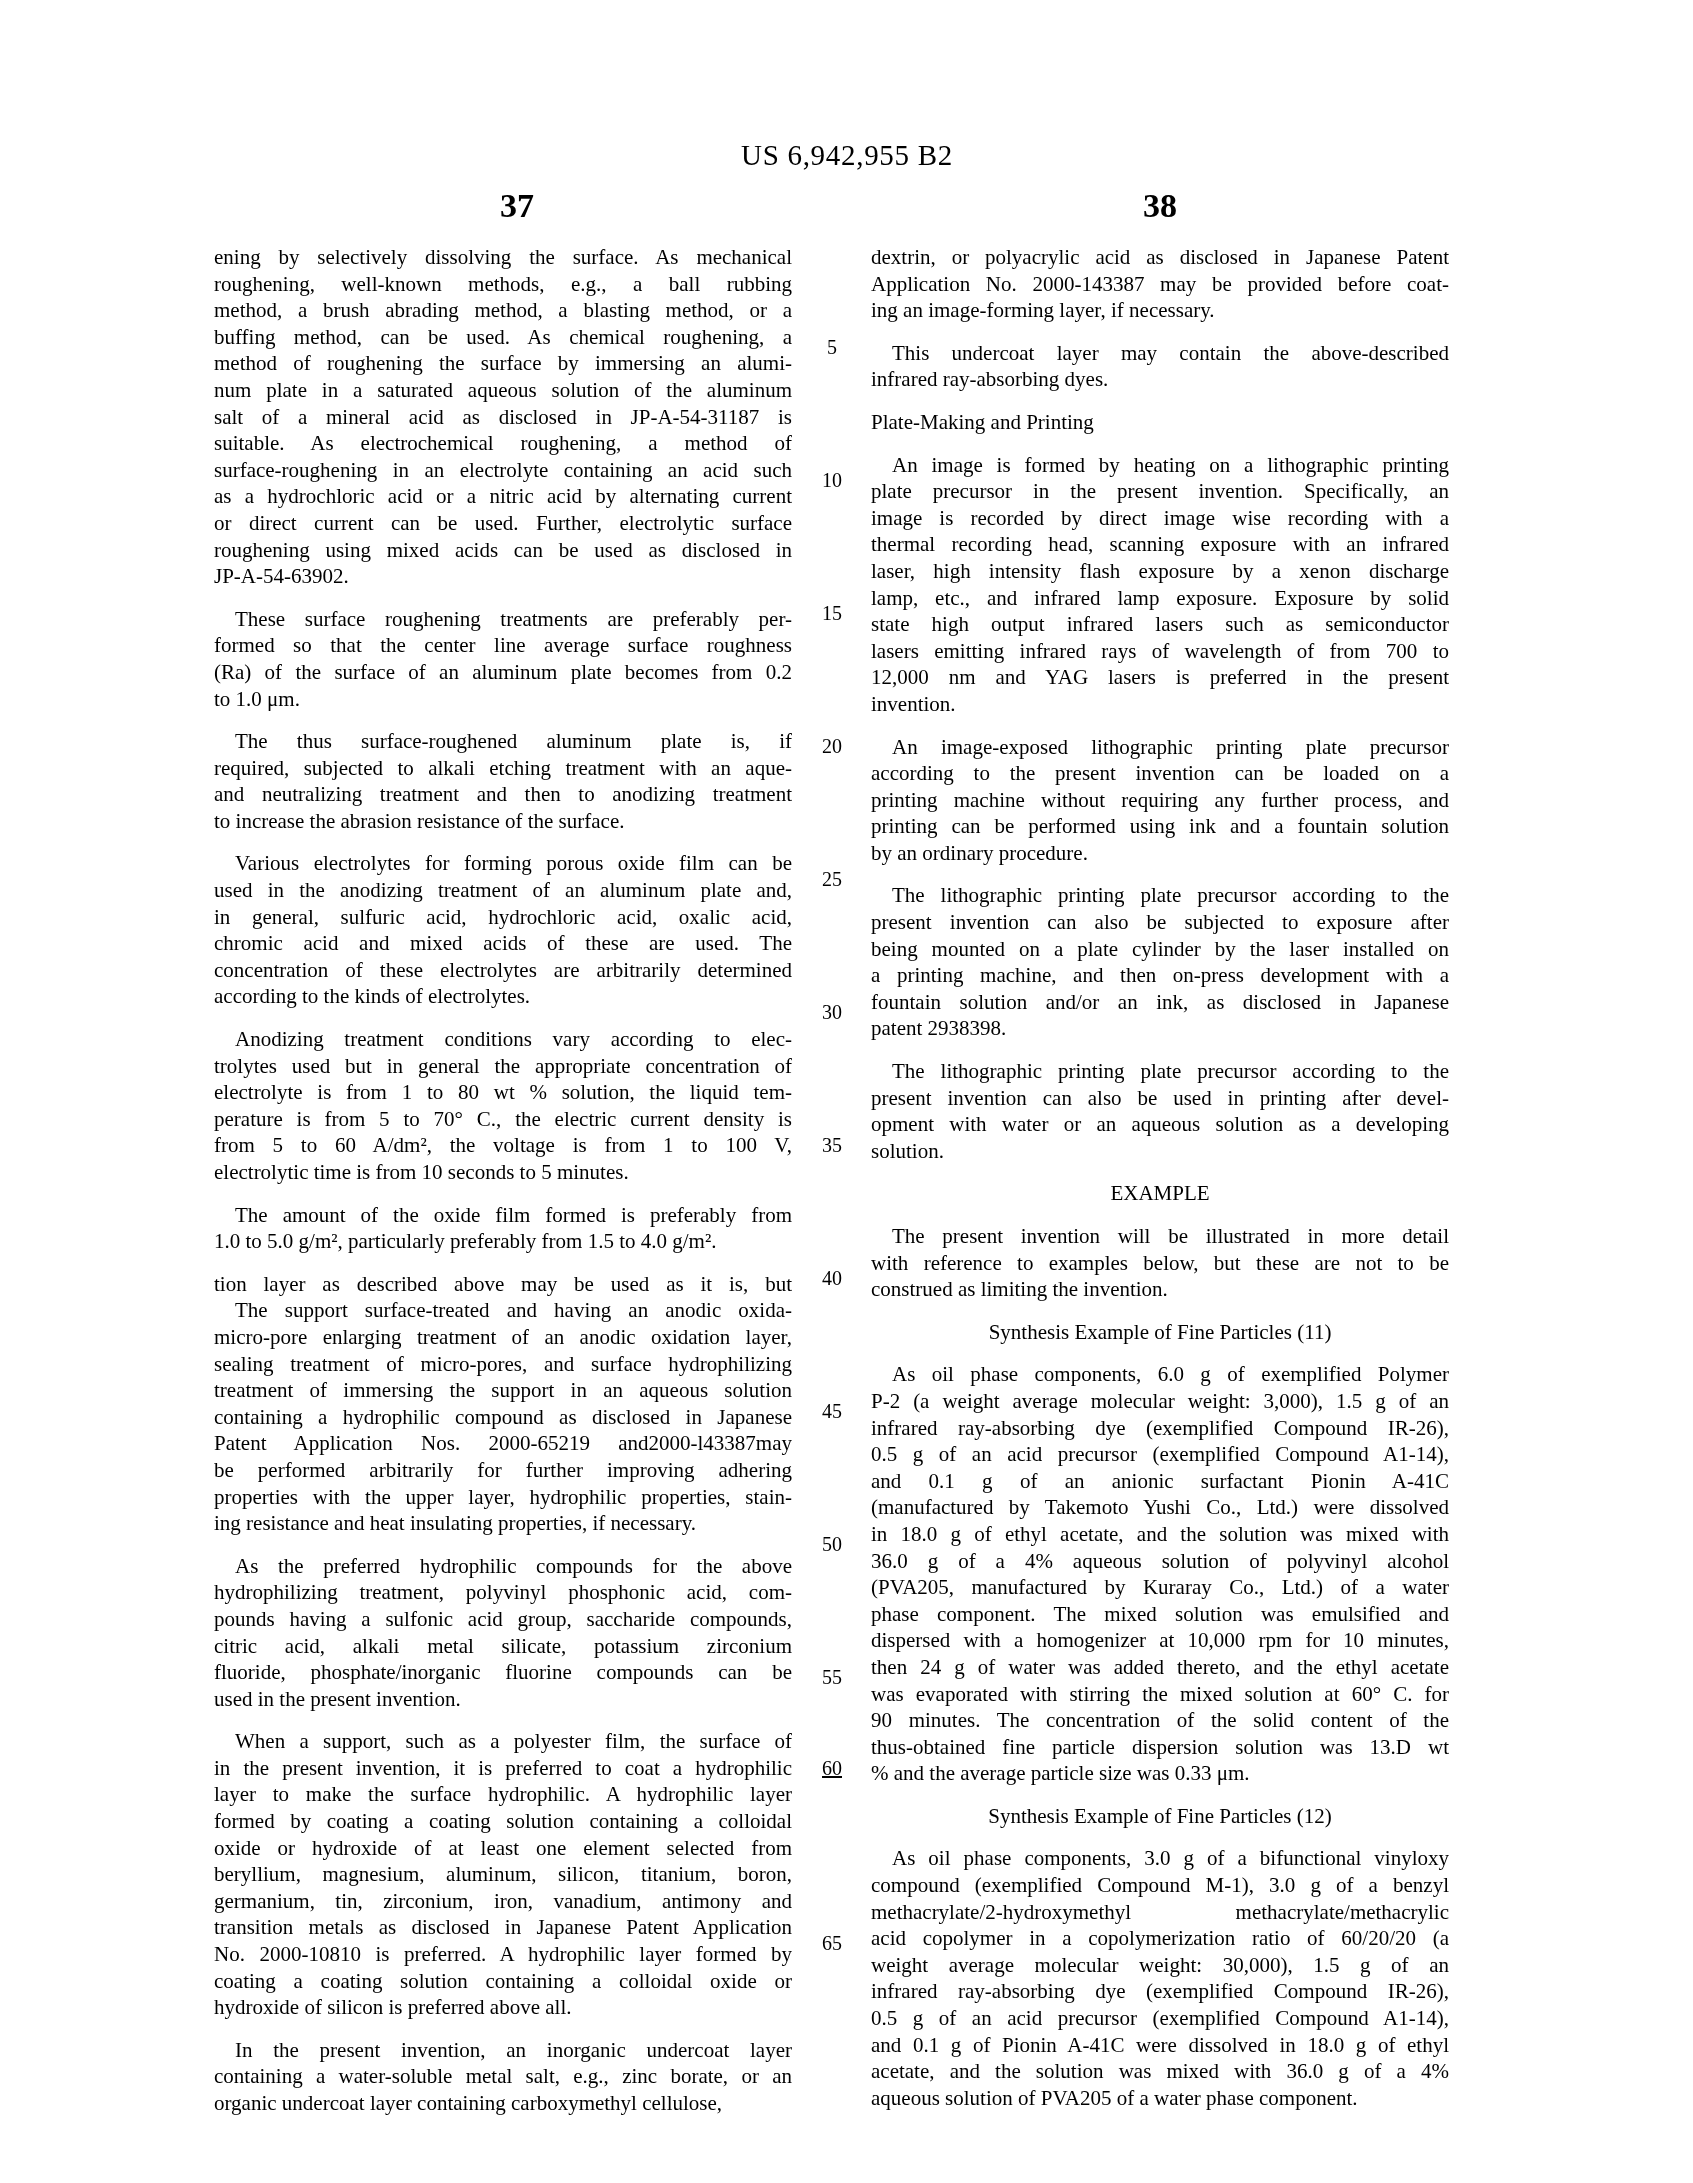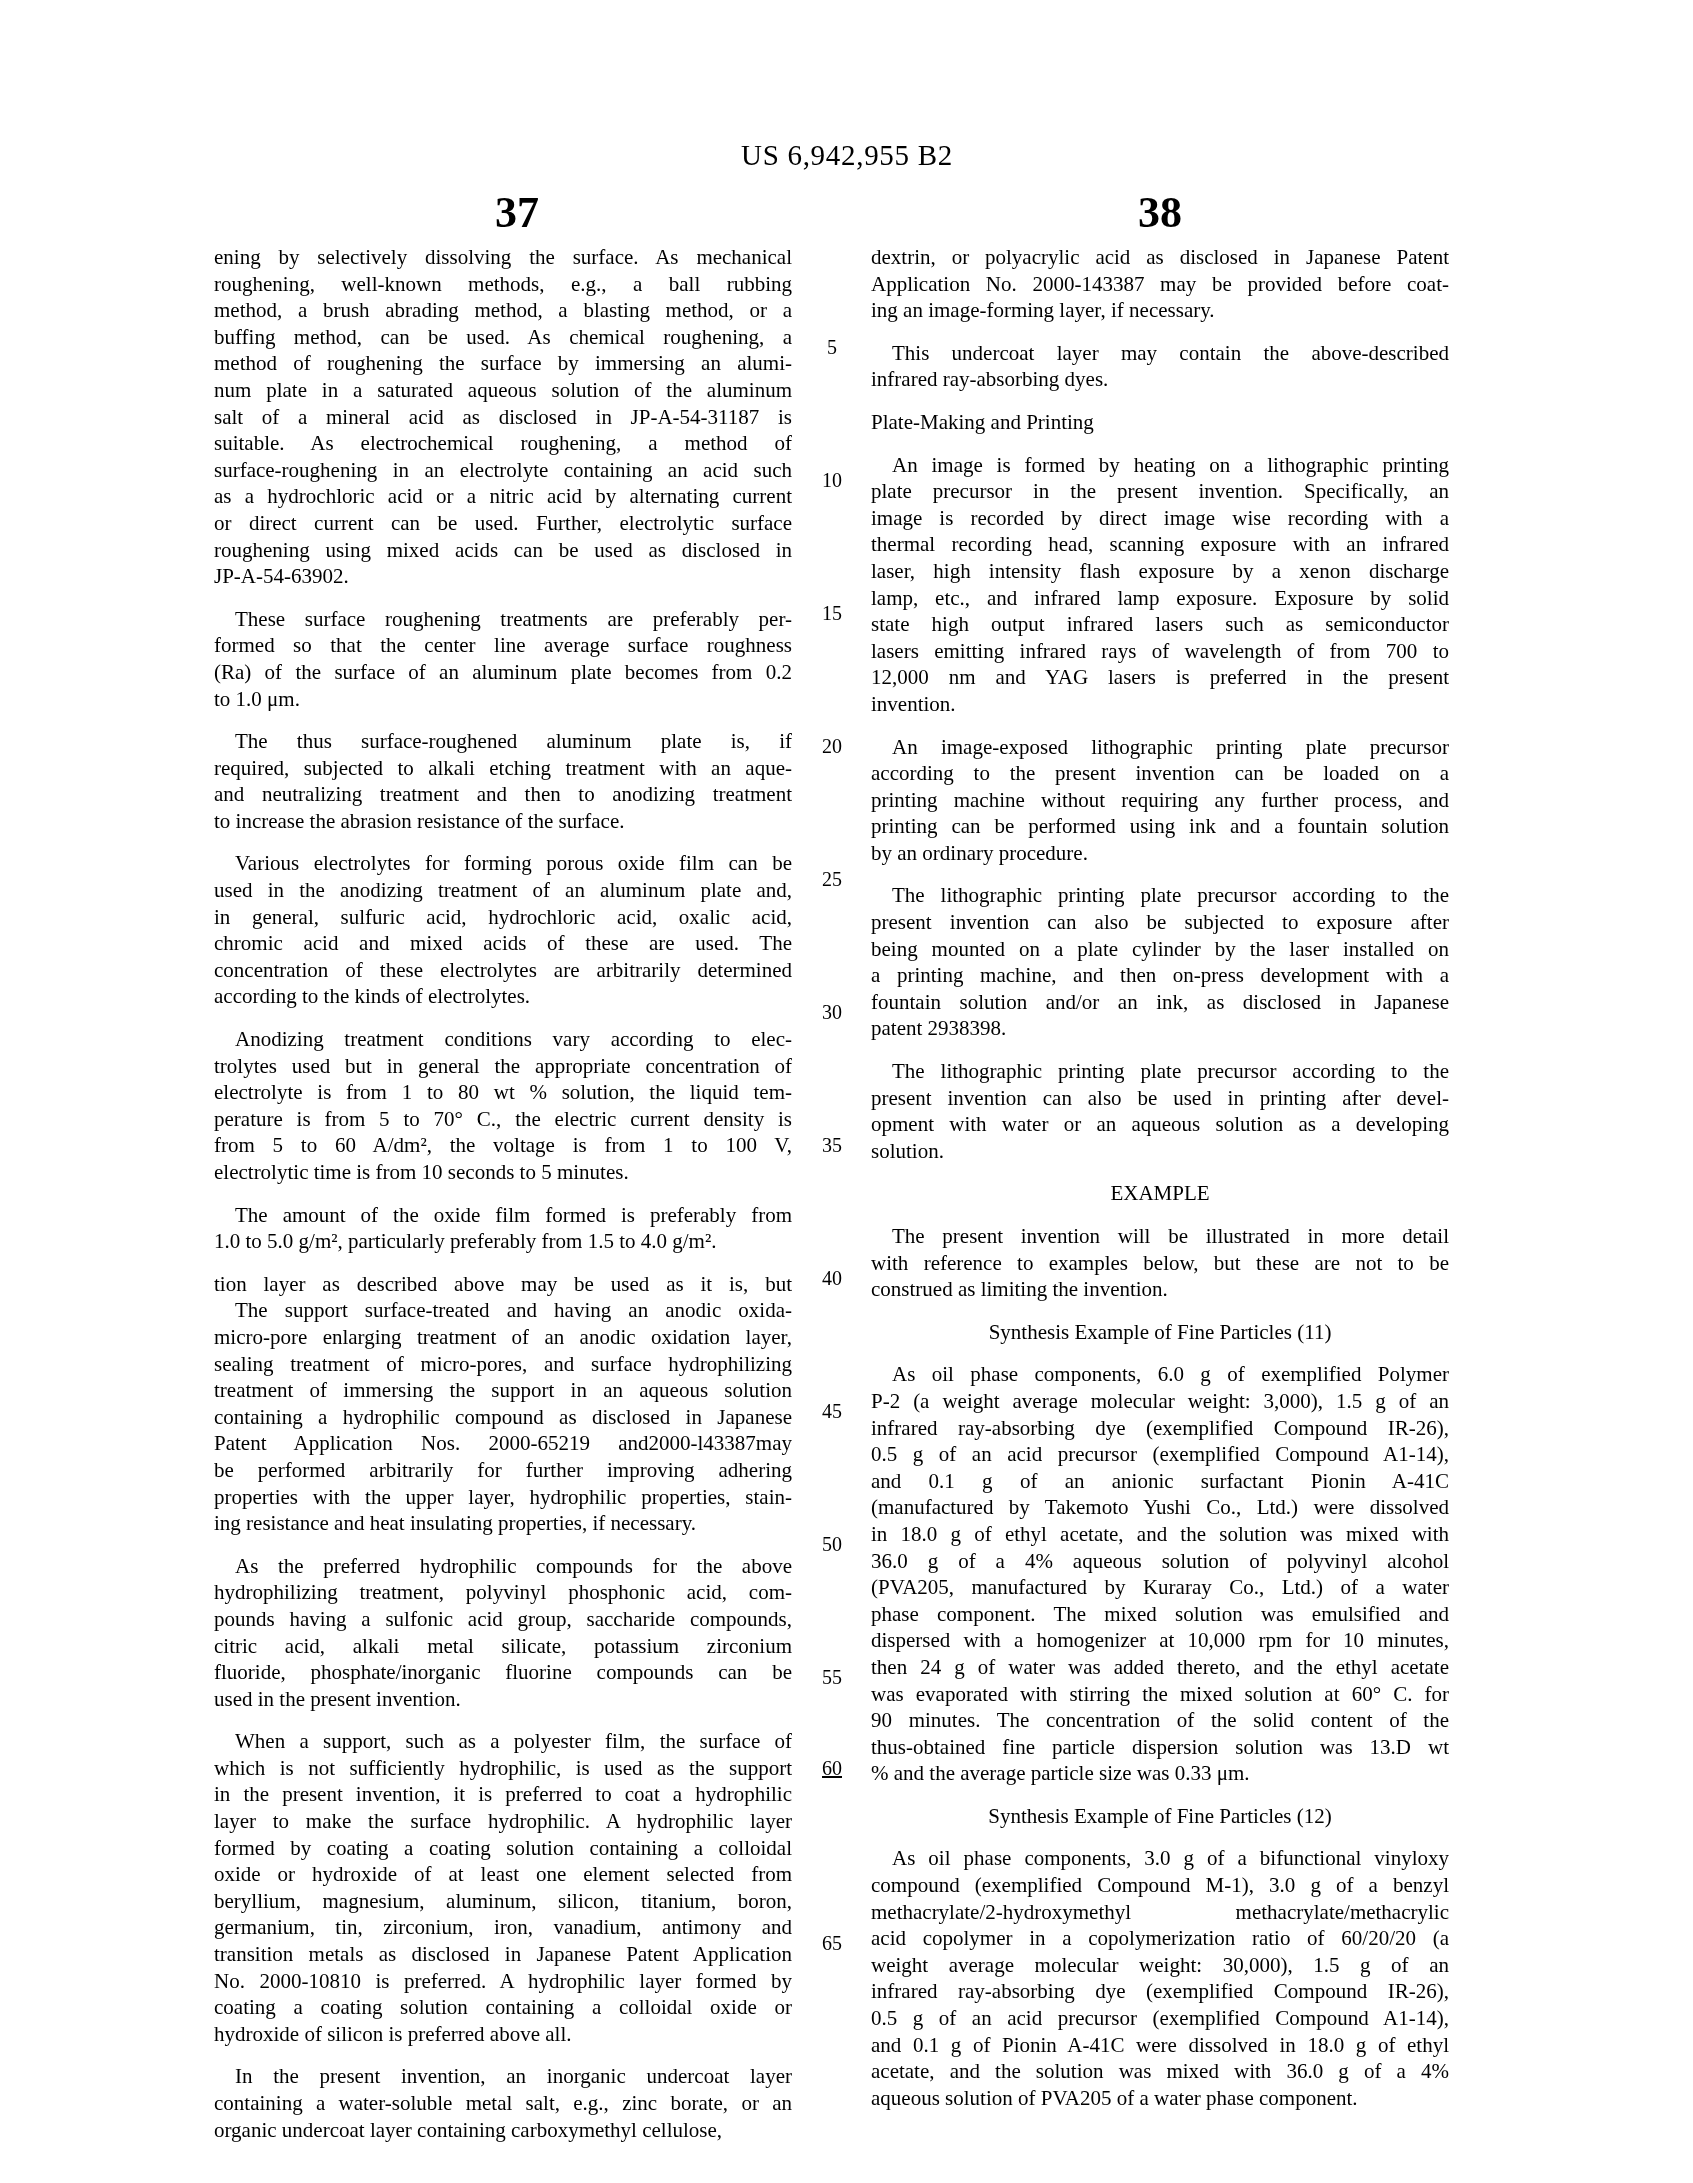--- a/index.html
+++ b/index.html
@@ -22,21 +22,21 @@
     left: 0;
     width: 1694px;
     text-align: center;
     font-size: 29px;
     letter-spacing: 0.7px;
   }
   .page-num {
     position: absolute;
     top: 187px;
     transform: translateX(-50%);
-    font-size: 44px;
+    font-size: 34px;
     font-weight: bold;
   }
   #page-num-left  { left: 517px; }
   #page-num-right { left: 1160px; }
   .col {
     position: absolute;
     top: 228px;
     width: 610px;
     font-size: 21px;
     line-height: 26.6px;
@@ -143,21 +143,20 @@
       <div class="para body">
         <div class="line just indent">As the preferred hydrophilic compounds for the above</div>
         <div class="line just">hydrophilizing treatment, polyvinyl phosphonic acid, com-</div>
         <div class="line just">pounds having a sulfonic acid group, saccharide compounds,</div>
         <div class="line just">citric acid, alkali metal silicate, potassium zirconium</div>
         <div class="line just">fluoride, phosphate/inorganic fluorine compounds can be</div>
         <div class="line">used in the present invention.</div>
       </div>
       <div class="para body">
         <div class="line just indent">When a support, such as a polyester film, the surface of</div>
-        <div class="line just">which is not sufficiently hydrophilic, is used as the support</div>
         <div class="line just">in the present invention, it is preferred to coat a hydrophilic</div>
         <div class="line just">layer to make the surface hydrophilic. A hydrophilic layer</div>
         <div class="line just">formed by coating a coating solution containing a colloidal</div>
         <div class="line just">oxide or hydroxide of at least one element selected from</div>
         <div class="line just">beryllium, magnesium, aluminum, silicon, titanium, boron,</div>
         <div class="line just">germanium, tin, zirconium, iron, vanadium, antimony and</div>
         <div class="line just">transition metals as disclosed in Japanese Patent Application</div>
         <div class="line just">No. 2000-10810 is preferred. A hydrophilic layer formed by</div>
         <div class="line just">coating a coating solution containing a colloidal oxide or</div>
         <div class="line">hydroxide of silicon is preferred above all.</div>

